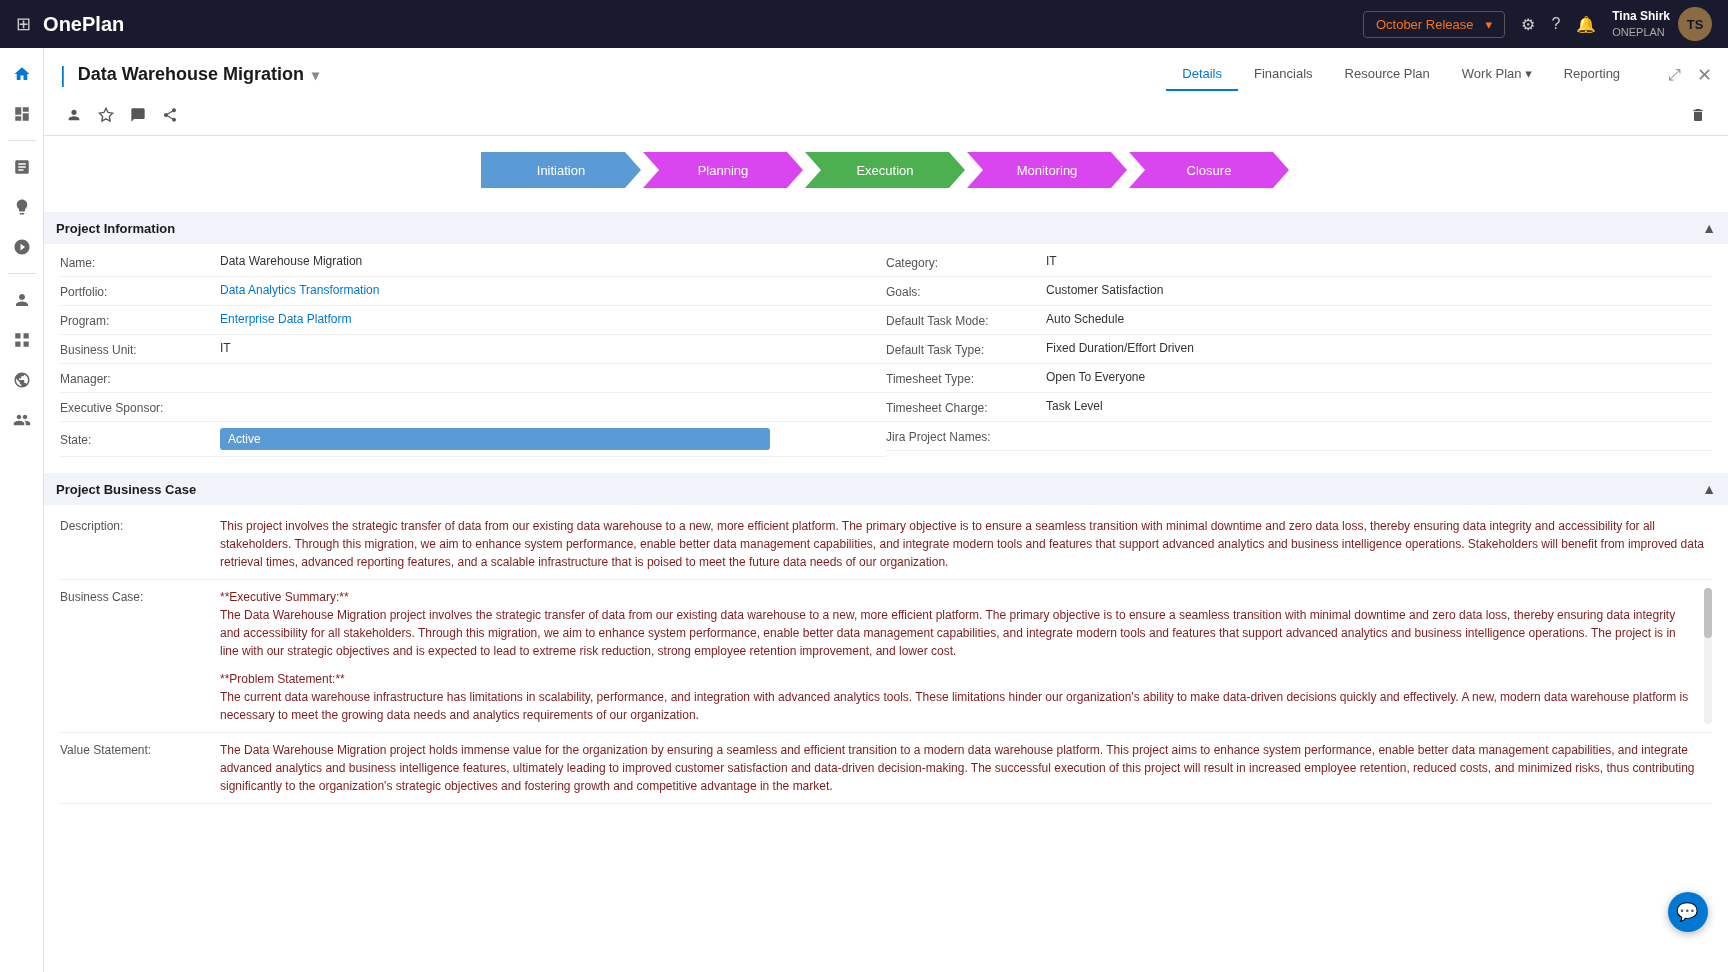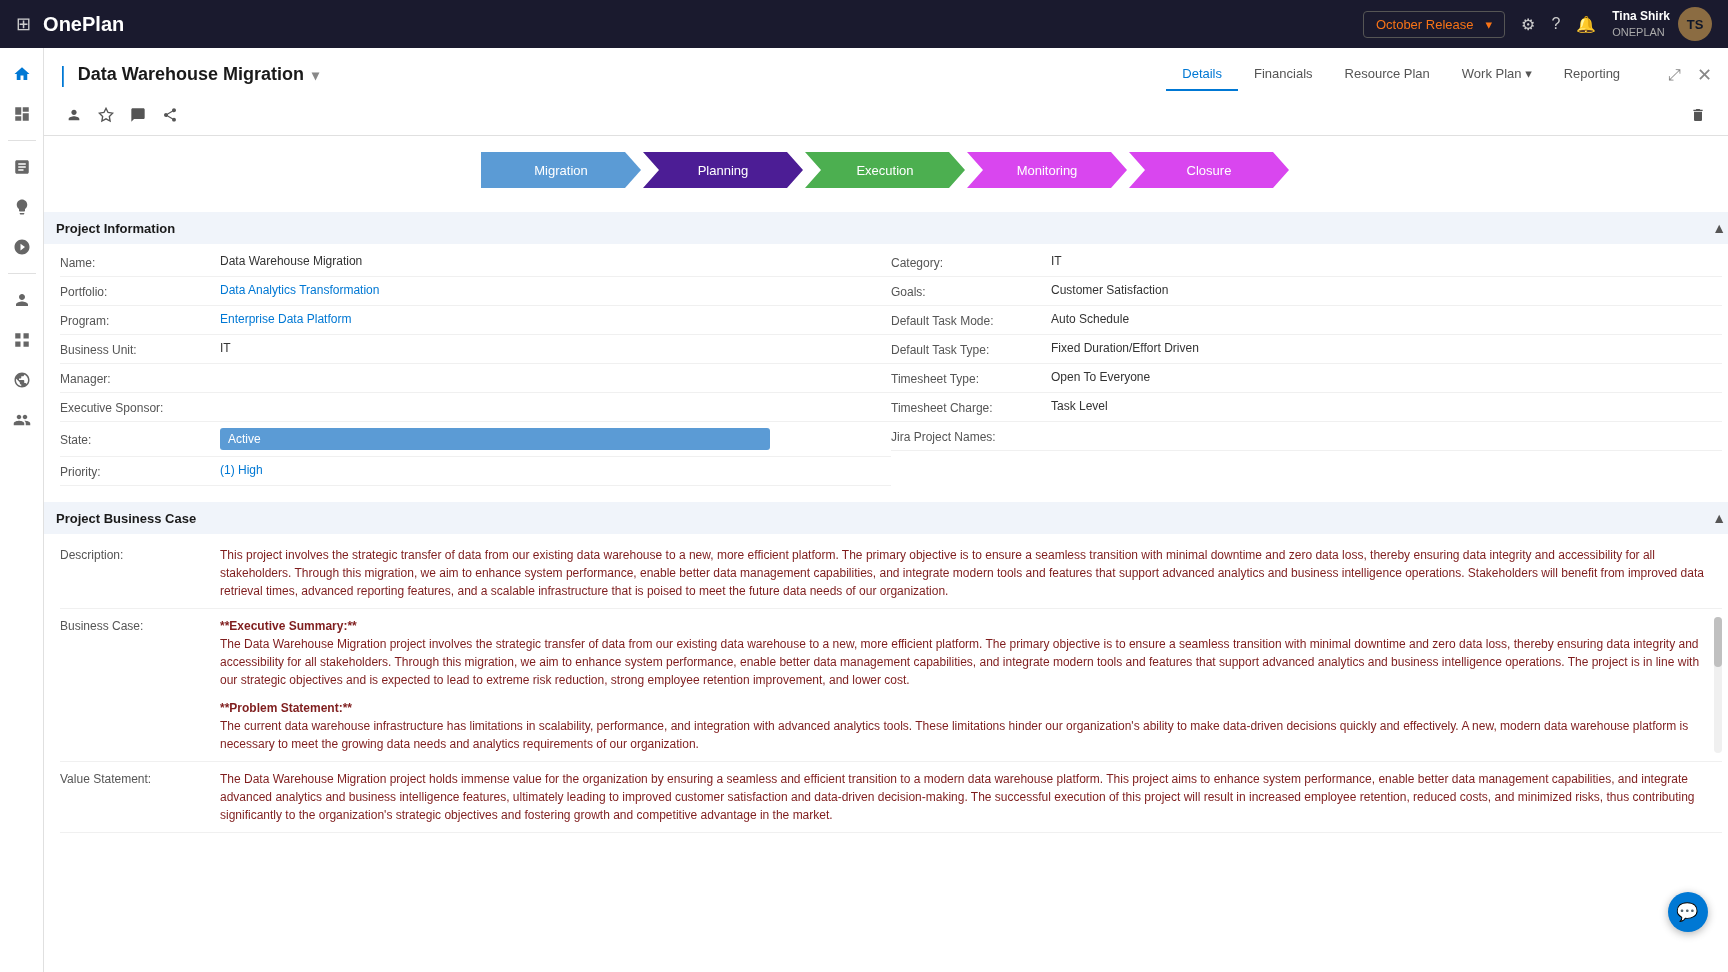--- a/index.html
+++ b/index.html
@@ -140,29 +140,29 @@
       font-size: 13px;
       font-weight: 500;
       clip-path: polygon(0 0, calc(100% - 16px) 0, 100% 50%, calc(100% - 16px) 100%, 0 100%, 16px 50%);
       margin-right: 2px;
       cursor: pointer;
     }
     .stage:first-child {
       clip-path: polygon(0 0, calc(100% - 16px) 0, 100% 50%, calc(100% - 16px) 100%, 0 100%);
     }
     .stage.blue { background: #5b9bd5; }
-    .stage.teal { background: #4c1d95; }
+    .stage.teal { background: #d946ef; }
     .stage.green { background: #4caf50; }
     .stage.gray { background: #d946ef; }
 
     
     .scrollable-content {
       flex: 1;
       overflow-y: auto;
-      padding: 0 6px 20px 16px;
+      padding: 0 16px 20px 16px;
     }
 
     
     .section-header {
       display: flex;
       align-items: center;
       justify-content: space-between;
       background: #f0f4fa;
       padding: 8px 12px;
       margin: 12px -16px 0 -16px;
@@ -225,21 +225,21 @@
       font-size: 12px;
       padding-top: 2px;
       flex-shrink: 0;
     }
     .business-value {
       color: #7f1d1d;
       font-size: 12px;
       line-height: 1.5;
       flex: 1;
     }
-    .business-value strong { font-weight: 700; }
+    .business-value strong { font-weight: 400; }
 
     
     .scrollable-content::-webkit-scrollbar { width: 6px; }
     .scrollable-content::-webkit-scrollbar-thumb { background: #ccc; border-radius: 3px; }
 
     
     .floating-btn {
       position: fixed;
       bottom: 40px;
       right: 20px;
@@ -388,21 +388,21 @@
         <div class="toolbar-icon">
           <svg width="16" height="16" viewBox="0 0 24 24" fill="currentColor">
               <path d="M6 19c0 1.1.9 2 2 2h8c1.1 0 2-.9 2-2V7H6v12zM19 4h-3.5l-1-1h-5l-1 1H5v2h14V4z"></path>
             </svg>
         </div>
       </div>
     </div>
 
     <div class="stages-bar">
       <div class="stage blue" style="clip-path: polygon(0 0, calc(100% - 16px) 0, 100% 50%, calc(100% - 16px) 100%, 0 100%);">
-        <span>Migration</span>
+        <span>Initiation</span>
       </div>
       <div class="stage teal">
         <span>Planning</span>
       </div>
       <div class="stage green">
         <span>Execution</span>
       </div>
       <div class="stage gray">
         <span>Monitoring</span>
       </div>
@@ -441,24 +441,20 @@
             <span class="field-label">Manager:</span>
             <span class="field-value"></span>
           </div>
           <div class="field-row">
             <span class="field-label">Executive Sponsor:</span>
             <span class="field-value"></span>
           </div>
           <div class="field-row" style="align-items:center;">
             <span class="field-label">State:</span>
             <div class="state-badge">Active</div>
-          </div>
-          <div class="field-row">
-            <span class="field-label">Priority:</span>
-            <span class="field-value priority-high">(1) High</span>
           </div>
         </div>
 
         <div>
           <div class="field-row">
             <span class="field-label">Category:</span>
             <span class="field-value">IT</span>
           </div>
           <div class="field-row">
             <span class="field-label">Goals:</span>

